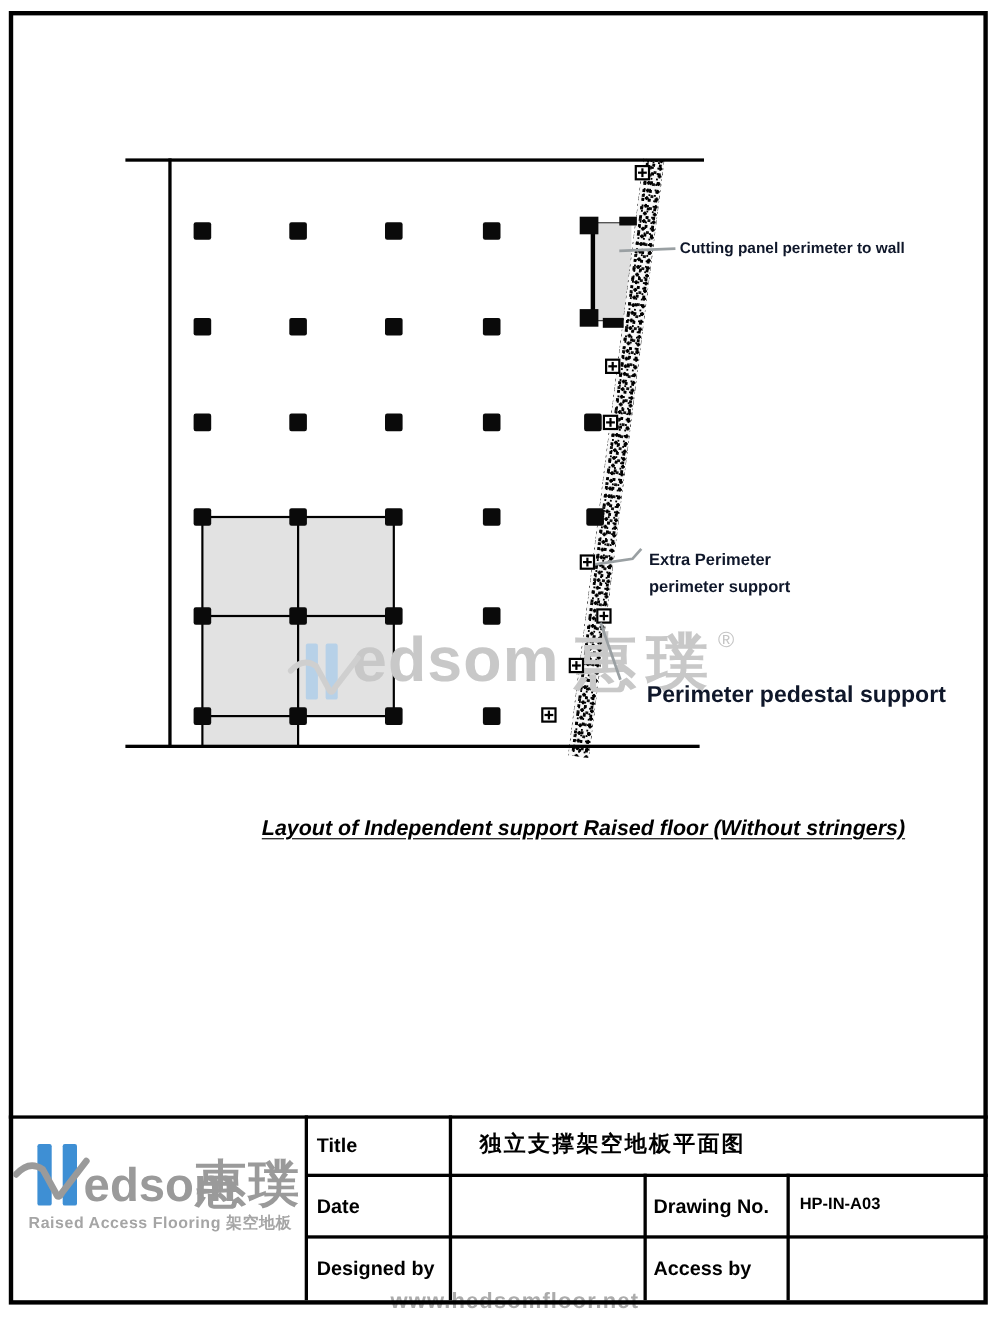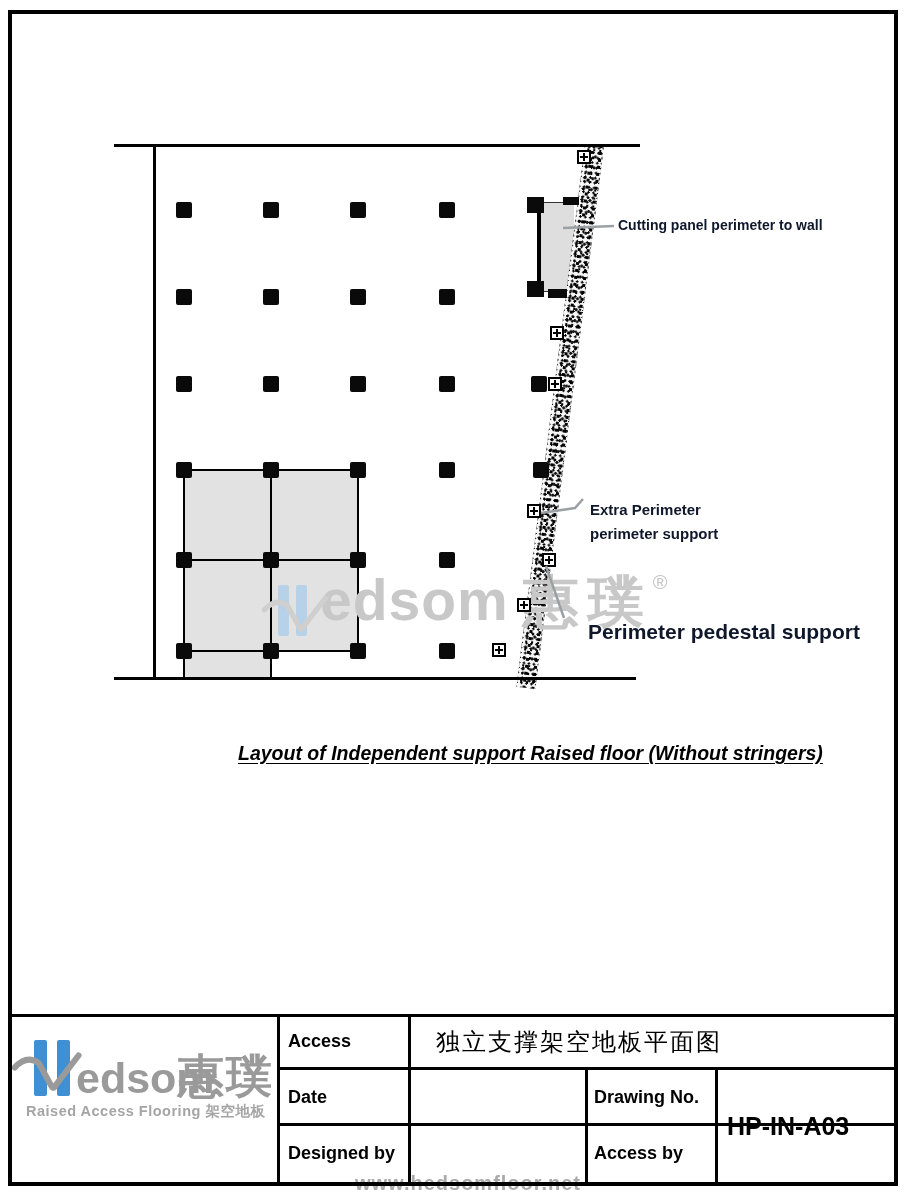--- a/index.html
+++ b/index.html
@@ -62,23 +62,23 @@
   .wm-reg{font-size:20px;color:#c4c4c4;margin-top:0;}
 
   
   #caption{position:absolute;left:238px;top:742px;z-index:3;font-style:italic;}
   .cap-en{font-size:19.5px;font-weight:bold;text-decoration:underline;text-underline-offset:3px;white-space:nowrap;}
   .cap-zh{font-size:24px;font-weight:bold;letter-spacing:3px;margin-top:4px;
           text-decoration:underline;text-underline-offset:4px;white-space:nowrap;}
 
   
   .tb-label{position:absolute;font-weight:bold;font-size:18px;z-index:5;white-space:nowrap;}
-  #tb-title-value{position:absolute;left:436px;top:1026px;font-size:24px;letter-spacing:2px;
-                  font-family:"Liberation Serif",serif;z-index:5;white-space:nowrap;}
-  #tb-drawing-no-value{position:absolute;left:727px;top:1086px;font-size:25px;font-weight:bold;z-index:5;margin-top:26px;}
+  #tb-title-value{position:absolute;left:436px;top:1026px;font-size:20px;letter-spacing:2px;
+                  font-family:"Liberation Serif",serif;z-index:5;white-space:nowrap;font-weight:bold;}
+  #tb-drawing-no-value{position:absolute;left:727px;top:1086px;font-size:15px;font-weight:bold;z-index:5;}
 
   
   #logo{position:absolute;left:16px;top:1032px;width:264px;height:96px;z-index:5;}
   #logo .bar{position:absolute;top:8px;width:13px;height:56px;background:#3e8fd4;border-radius:2px;}
   #logo .bar.b1{left:18px;} #logo .bar.b2{left:41px;}
   #logo-swoosh{position:absolute;left:-4px;top:18px;}
   #logo-edsom{position:absolute;left:60px;top:22px;font-size:43px;font-weight:bold;color:#9a9a9a;letter-spacing:0;}
   #logo-cjk{position:absolute;left:162px;top:14px;font-size:46px;font-weight:bold;color:#9a9a9a;letter-spacing:2px;}
   #logo-subtext{position:absolute;left:10px;top:70px;font-size:14.5px;font-weight:bold;color:#a5a5a5;
                 letter-spacing:0.5px;white-space:nowrap;}
@@ -184,21 +184,21 @@
   </div>
 
   <div class="hline" style="left:8px;top:1014px;width:890px;"></div>
   <div class="hline" style="left:278px;top:1067px;width:620px;"></div>
   <div class="hline" style="left:278px;top:1123px;width:620px;"></div>
   <div class="vline" style="left:277px;top:1014px;height:168px;"></div>
   <div class="vline" style="left:408px;top:1014px;height:168px;"></div>
   <div class="vline" style="left:585px;top:1067px;height:115px;"></div>
   <div class="vline" style="left:715px;top:1067px;height:115px;"></div>
 
-  <div class="tb-label" style="left:288px;top:1031px;">Access</div>
+  <div class="tb-label" style="left:288px;top:1031px;">Title</div>
   <div id="tb-title-value">独立支撑架空地板平面图</div>
   <div class="tb-label" style="left:288px;top:1087px;">Date</div>
   <div class="tb-label" style="left:594px;top:1087px;">Drawing No.</div>
   <div id="tb-drawing-no-value">HP-IN-A03</div>
   <div class="tb-label" style="left:288px;top:1143px;">Designed by</div>
   <div class="tb-label" style="left:594px;top:1143px;">Access by</div>
 
   <div id="logo">
     <div class="bar b1"></div>
     <div class="bar b2"></div>

